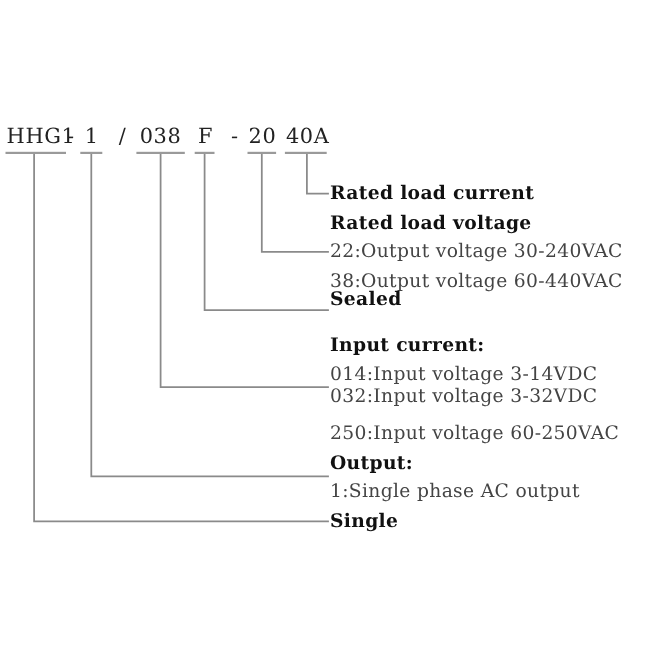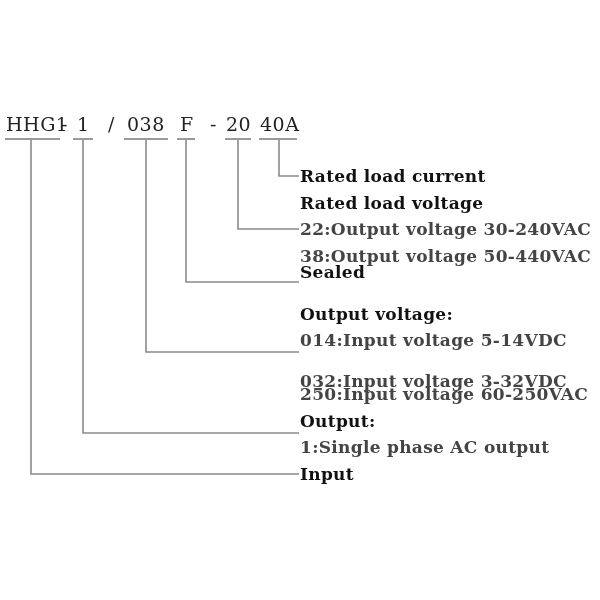--- a/index.html
+++ b/index.html
@@ -1,21 +1,21 @@
 <!DOCTYPE html>
 <html><head>
 <meta charset="utf-8">
 <style>
   html,body{margin:0;padding:0;background:#ffffff;}
   body{width:600px;height:600px;position:relative;overflow:hidden;font-family:"DejaVu Serif","Liberation Serif",serif;color:#222;}
   .code-part{position:absolute;top:113px;font-size:19px;letter-spacing:0.5px;color:#222;font-family:"DejaVu Serif","Liberation Serif",serif;}
   .uline{position:absolute;top:138px;height:2px;background:#9a9a9a;}
   .lbl{position:absolute;left:300px;font-size:17px;white-space:nowrap;letter-spacing:0.3px;font-family:"DejaVu Serif","Liberation Serif",serif;}
   .lbl.head{color:#111;font-weight:600;}
-  .lbl.opt{color:#444;font-weight:bold;}
+  .lbl.opt{color:#444;}
   svg{position:absolute;left:0;top:0;}
 </style>
 </head>
 <body>
 
 <span class="code-part" style="left:6px">HHG1</span>
 <span class="code-part" style="left:61px">-</span>
 <span class="code-part" style="left:77px">1</span>
 <span class="code-part" style="left:108px">/</span>
 <span class="code-part" style="left:127px">038</span>
@@ -38,21 +38,21 @@
     <polyline points="186,140 186,282 299,282"></polyline>
     <polyline points="146,140 146,352 299,352"></polyline>
     <polyline points="83,140 83,433 299,433"></polyline>
     <polyline points="31,140 31,474 299,474"></polyline>
   </g>
 </svg>
 
 <span class="lbl head" style="top:166px">Rated load current</span>
 <span class="lbl head" style="top:193px">Rated load voltage</span>
 <span class="lbl opt" style="top:219px">22:Output voltage 30-240VAC</span>
-<span class="lbl opt" style="top:246px">38:Output voltage 50-440VAC</span>
+<span class="lbl opt" style="top:246px">38:Output voltage 60-440VAC</span>
 <span class="lbl head" style="top:262px">Sealed</span>
-<span class="lbl head" style="top:304px">Output voltage:</span>
-<span class="lbl opt" style="top:330px">014:Input voltage 5-14VDC</span>
-<span class="lbl opt" style="top:371px">032:Input voltage 3-32VDC</span>
+<span class="lbl head" style="top:304px">Input current:</span>
+<span class="lbl opt" style="top:330px">014:Input voltage 3-14VDC</span>
+<span class="lbl opt" style="top:350px">032:Input voltage 3-32VDC</span>
 <span class="lbl opt" style="top:384px">250:Input voltage 60-250VAC</span>
 <span class="lbl head" style="top:411px">Output:</span>
 <span class="lbl opt" style="top:437px">1:Single phase AC output</span>
-<span class="lbl head" style="top:464px">Input</span>
+<span class="lbl head" style="top:464px">Single</span>
 
 </body></html>

